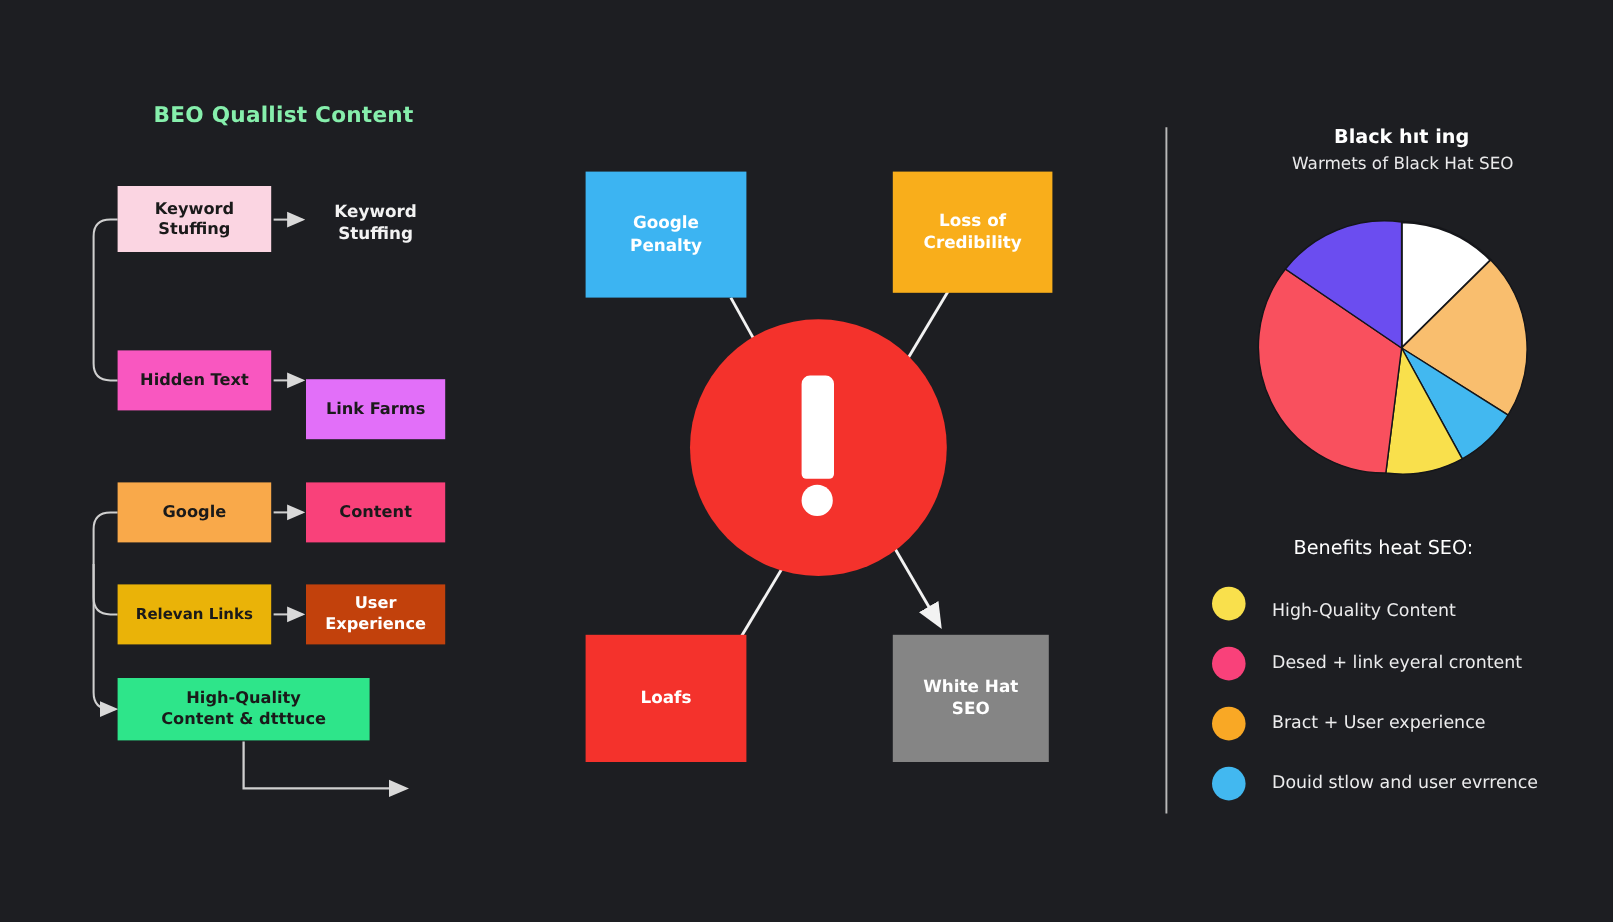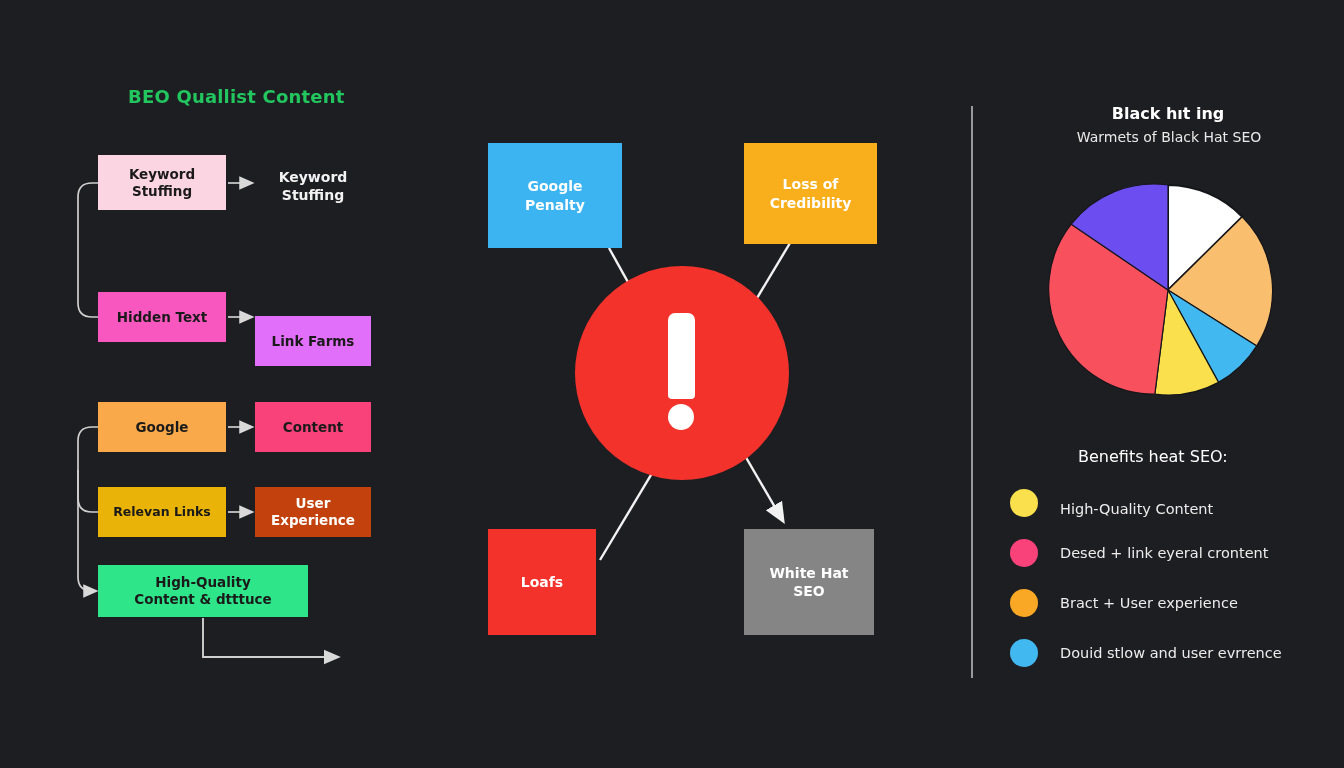--- a/index.html
+++ b/index.html
@@ -20,21 +20,21 @@
     left: 0;
     top: 0;
     width: 1344px;
     height: 768px;
     pointer-events: none;
   }
 
   
   .section-title {
     position: absolute;
-    color: #22c55e;
+    color: #86efac;
     font-size: 18px;
     font-weight: bold;
     letter-spacing: 0.2px;
     white-space: nowrap;
   }
   .node-box {
     position: absolute;
     display: flex;
     align-items: center;
     justify-content: center;
@@ -218,21 +218,21 @@
   <div class="center-box" style="left:488px; top:143px; width:134px; height:105px; background:#3CB4F2;">
     <span style="white-space:pre-line;">Google
 Penalty</span>
   </div>
 
   <div class="center-box" style="left:744px; top:143px; width:133px; height:101px; background:#F9AE1B;">
     <span style="white-space:pre-line;">Loss of
 Credibility</span>
   </div>
 
-  <div class="center-box" style="left:488px; top:529px; width:108px; height:106px; background:#F4322C;">
+  <div class="center-box" style="left:488px; top:529px; width:134px; height:106px; background:#F4322C;">
     <span style="white-space:pre-line;">Loafs</span>
   </div>
 
   <div class="center-box" style="left:744px; top:529px; width:130px; height:106px; background:#858585;">
     <span style="white-space:pre-line;">White Hat
 SEO</span>
   </div>
 
   <div class="alert-circle" style="left:575px; top:266px; width:214px; height:214px;"></div>
   <div class="bang-stem" style="left:668px; top:313px; width:27px; height:86px;"></div>

